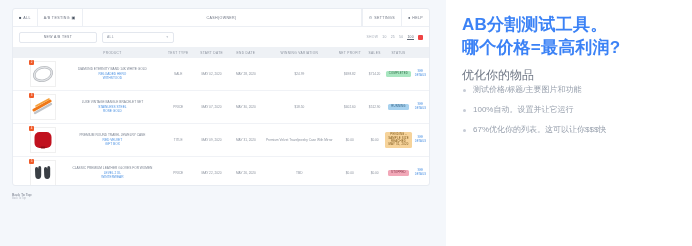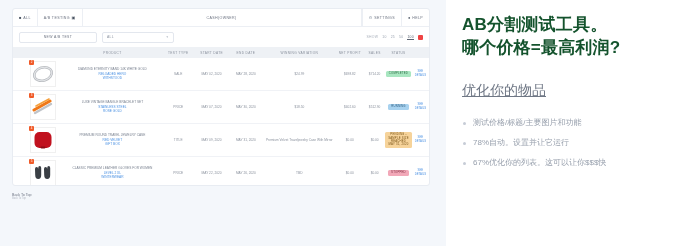--- a/index.html
+++ b/index.html
@@ -164,33 +164,32 @@
 
   
   .copy-panel {
     width: 246px; height: 246px;
     background: #ffffff;
     padding: 14px 18px 0 16px;
   }
   .headline {
     font-size: 17px;
     font-weight: bold;
-    color: #14532d;
+    color: #3b82f6;
     line-height: 1.35;
     letter-spacing: .2px;
   }
   .subhead {
-    margin-top: 20px;
-    font-size: 14px;
+    margin-top: 6px;
+    font-size: 12px;
     color: #6f7785;
     line-height: 1.55;
-    text-decoration: underline;
   }
   .subhead .line2 { display: block; margin-top: 3px; }
-  .bullets { margin-top: 15px; list-style: none; }
+  .bullets { list-style: none; }
   .bullets li {
     position: relative;
     padding-left: 11px;
     font-size: 8px;
     color: #98a0ad;
     line-height: 1.5;
     margin-bottom: 8px;
   }
   .bullets li .dot {
     position: absolute; left: 1px; top: 5px;
@@ -401,21 +400,21 @@
       <span>优化你的物品</span>
     </div>
 
     <ul class="bullets">
       <li>
         <span class="dot"></span>
         <span>测试价格/标题/主要图片和功能</span>
       </li>
       <li>
         <span class="dot"></span>
-        <span>78%自动。设置并让它运行</span>
+        <span>100%自动。设置并让它运行</span>
       </li>
       <li>
         <span class="dot"></span>
         <span>67%优化你的列表。这可以让你$$$快</span>
       </li>
     </ul>
   </div>
 
 </div>
 

